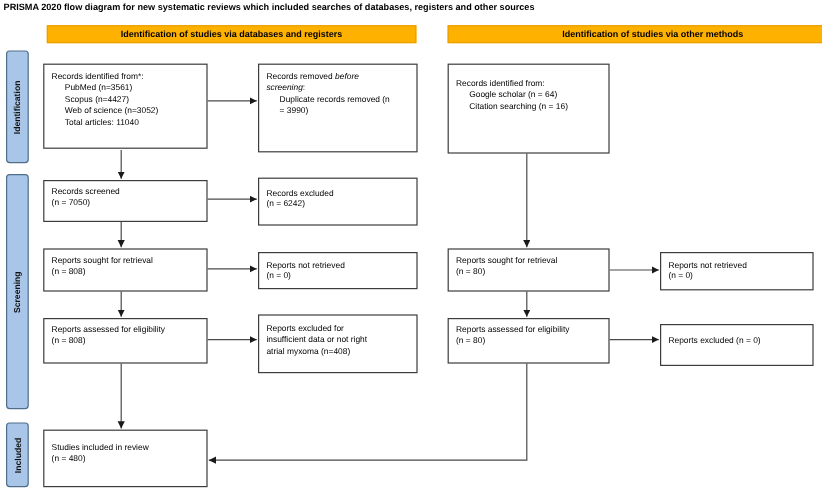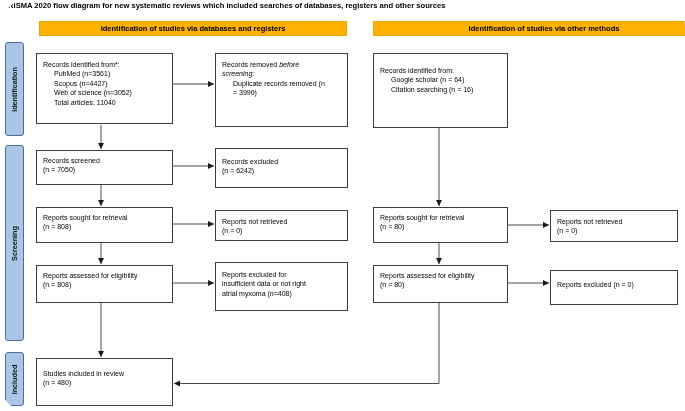--- a/index.html
+++ b/index.html
@@ -1,18 +1,18 @@
 <!DOCTYPE html>
 <html style="--header-bg: #FFB100; --header-border: #E9A000; --stage-fill: #A9C6E8; --stage-border: #4E6E8C; --box-border: #3C3C3C; --arrow: #4A4A4A; --arrow-head: #1A1A1A;"><head>
 <meta charset="utf-8">
 <style>
   html,body{margin:0;padding:0;background:#ffffff;}
   .canvas{
     position:relative;width:685px;height:411px;background:#fff;
-    font-family:"Liberation Sans", sans-serif;color:#000;overflow:hidden;border-radius:27px;
+    font-family:"Liberation Sans", sans-serif;color:#000;overflow:hidden;
   }
   .title{
     position:absolute;left:3px;top:1px;font-size:7.6px;font-weight:bold;white-space:nowrap;
   }
   .hdr{
     position:absolute;top:21px;height:15px;background:var(--header-bg,#FFB100);
     border:1px solid var(--header-border,#E9A000);box-sizing:border-box;
     display:flex;align-items:center;justify-content:center;
     font-size:7.5px;font-weight:bold;text-align:left;
   }

